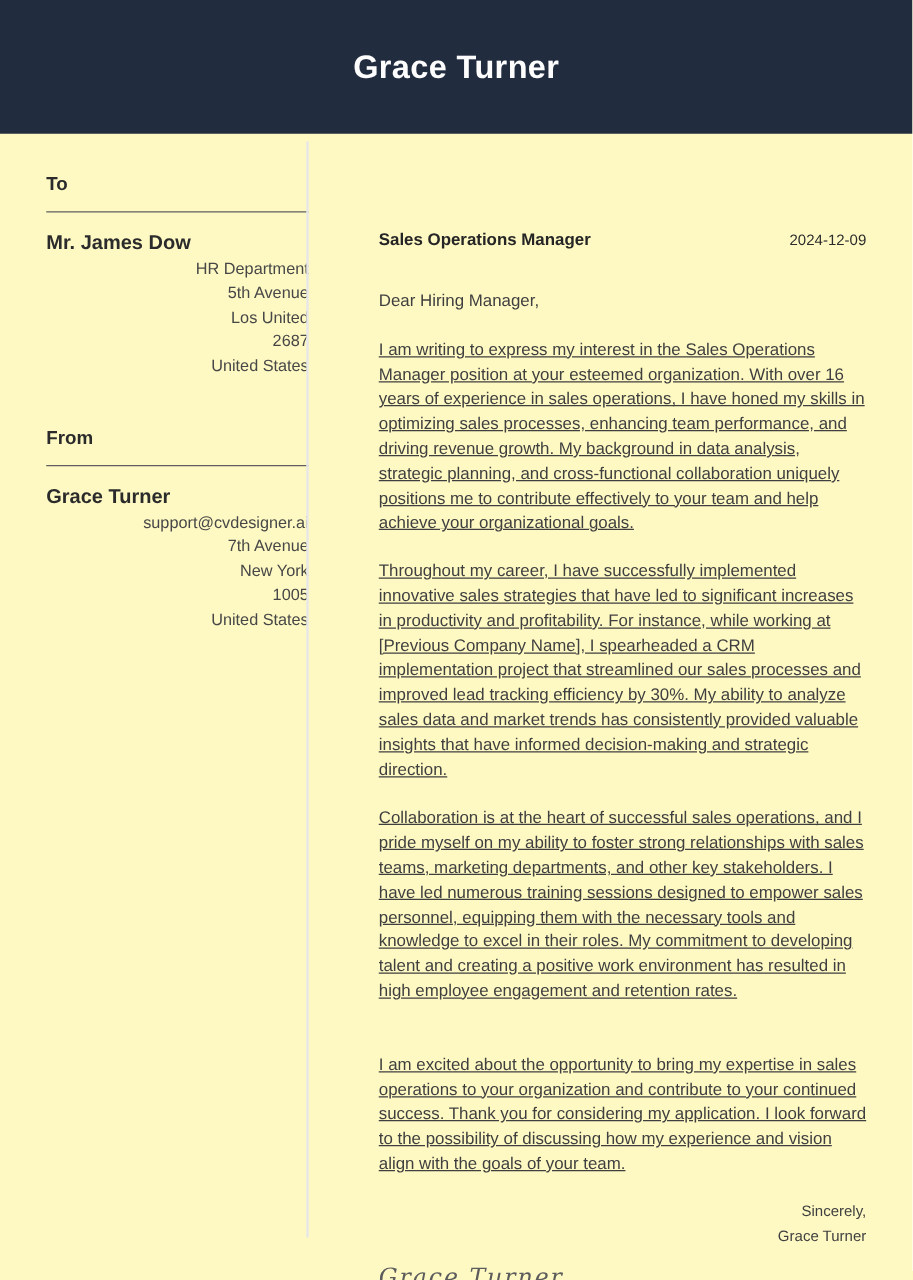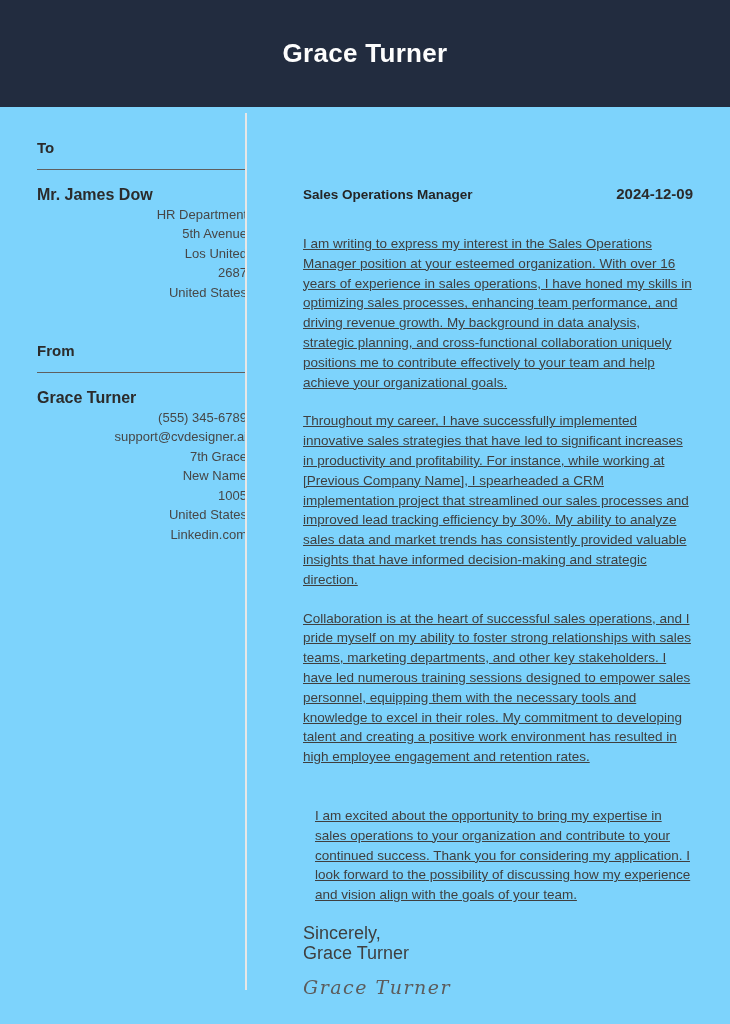--- a/index.html
+++ b/index.html
@@ -7,21 +7,21 @@
   body {
     width: 730px;
     height: 1024px;
     position: relative;
     font-family: "Liberation Sans", "DejaVu Sans", sans-serif;
     overflow: hidden;
   }
   .page {
     width: 730px;
     height: 1024px;
-    background: #7dd3fc;
+    background: #fef9c3;
     position: relative;
   }
   
   .banner {
     height: 107px;
     background: #222c3f;
     display: flex;
     align-items: center;
     justify-content: center;
   }
@@ -86,44 +86,45 @@
     align-items: baseline;
     margin-bottom: 32px;
     gap: 28px;
   }
   .job-title {
     font-size: 13.5px;
     font-weight: bold;
     color: #252525;
   }
   .letter-date {
-    font-size: 15px;
-    font-weight: bold;
+    font-size: 12px;
+    font-weight: normal;
     color: #2b2b2b;
     margin-top: 32px;
   }
   .salutation {
     font-size: 13.5px;
     color: #3f3f3f;
     line-height: 19.8px;
     margin-bottom: 19px;
   }
   .para {
     font-size: 13.5px;
     color: #3f3f3f;
     line-height: 19.8px;
     margin-bottom: 19px;
     text-decoration: underline;
   }
-  .para.extra-gap { margin-top: 39px; margin-left: 12px; }
+  .para.extra-gap { margin-top: 39px; }
   .closing-block {
     margin-top: 19px;
-    font-size: 18px;
+    font-size: 12px;
     color: #3f3f3f;
     line-height: 19.8px;
+    text-align: right;
   }
   .signature-script {
     margin-top: 12px;
     font-family: "DejaVu Serif", serif;
     font-style: italic;
     font-size: 19px;
     color: #5c5c5c;
     letter-spacing: 1.5px;
   }
 </style>
@@ -149,38 +150,37 @@
         <div class="side-line">5th Avenue</div>
         <div class="side-line">Los United</div>
         <div class="side-line">2687</div>
         <div class="side-line">United States</div>
       </section>
 
       <section class="side-section">
         <div class="side-heading">From</div>
         <div class="side-rule"></div>
         <div class="side-name">Grace Turner</div>
-        <div class="side-line">(555) 345-6789</div>
         <div class="side-line">support@cvdesigner.ai</div>
-        <div class="side-line">7th Grace</div>
-        <div class="side-line">New Name</div>
+        <div class="side-line">7th Avenue</div>
+        <div class="side-line">New York</div>
         <div class="side-line">1005</div>
         <div class="side-line">United States</div>
-        <div class="side-line">Linkedin.com</div>
       </section>
 
     </aside>
 
     <main class="main">
 
       <div class="letter-header">
         <div class="job-title">Sales Operations Manager</div>
         <div class="letter-date">2024-12-09</div>
       </div>
 
+      <p class="salutation">Dear Hiring Manager,</p>
 
       <p class="para">I am writing to express my interest in the Sales Operations Manager position at your esteemed organization. With over 16 years of experience in sales operations, I have honed my skills in optimizing sales processes, enhancing team performance, and driving revenue growth. My background in data analysis, strategic planning, and cross-functional collaboration uniquely positions me to contribute effectively to your team and help achieve your organizational goals.</p>
       <p class="para">Throughout my career, I have successfully implemented innovative sales strategies that have led to significant increases in productivity and profitability. For instance, while working at [Previous Company Name], I spearheaded a CRM implementation project that streamlined our sales processes and improved lead tracking efficiency by 30%. My ability to analyze sales data and market trends has consistently provided valuable insights that have informed decision-making and strategic direction.</p>
       <p class="para">Collaboration is at the heart of successful sales operations, and I pride myself on my ability to foster strong relationships with sales teams, marketing departments, and other key stakeholders. I have led numerous training sessions designed to empower sales personnel, equipping them with the necessary tools and knowledge to excel in their roles. My commitment to developing talent and creating a positive work environment has resulted in high employee engagement and retention rates.</p>
       <p class="para extra-gap">I am excited about the opportunity to bring my expertise in sales operations to your organization and contribute to your continued success. Thank you for considering my application. I look forward to the possibility of discussing how my experience and vision align with the goals of your team.</p>
 
       <div class="closing-block">
         <div>Sincerely,</div>
         <div>Grace Turner</div>
       </div>

